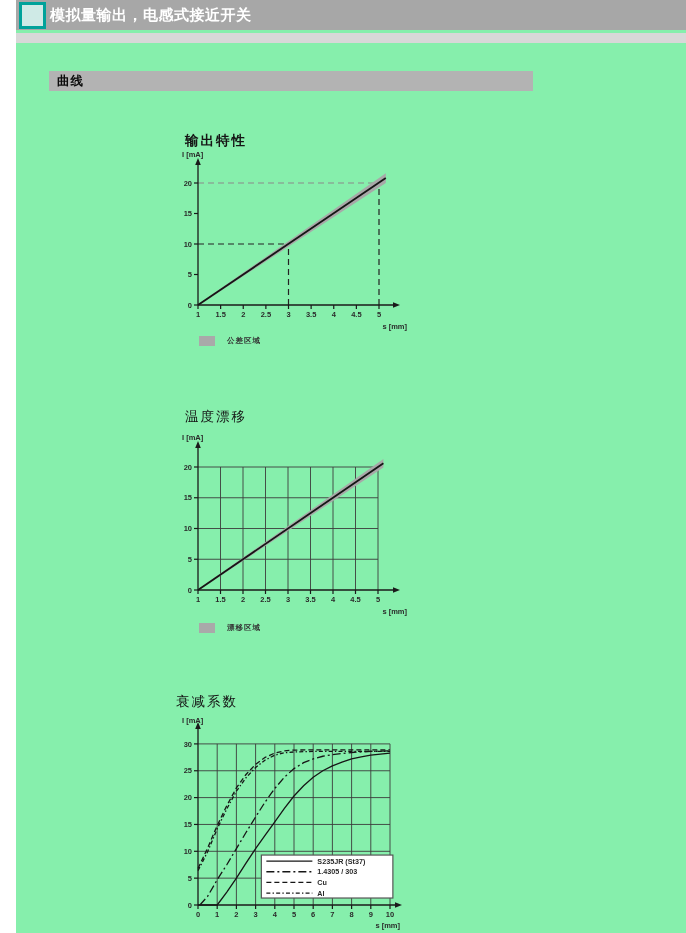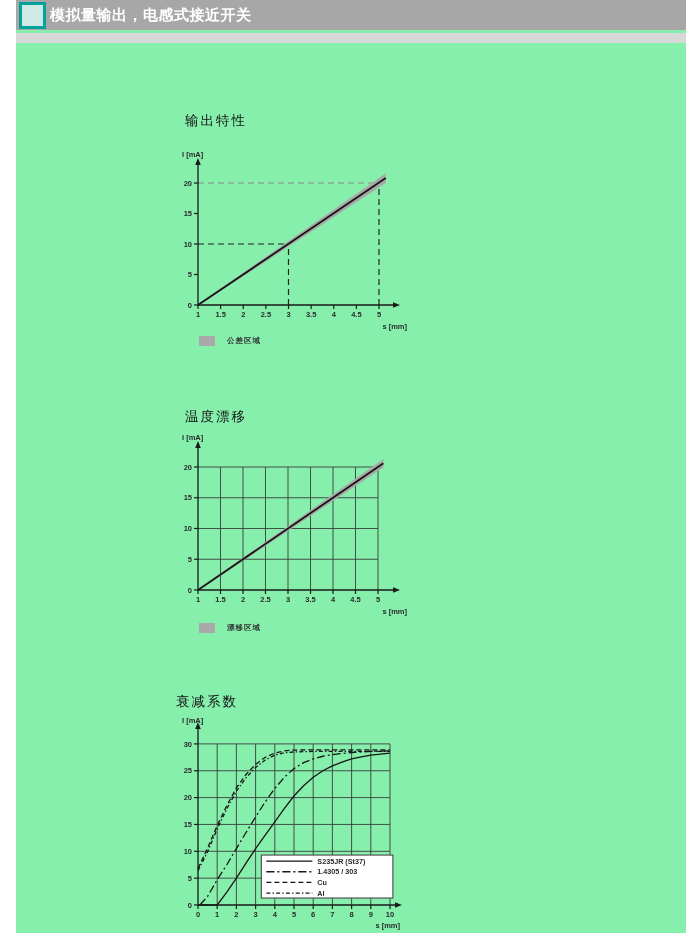--- a/index.html
+++ b/index.html
@@ -28,22 +28,25 @@
 <body>
 
 <div class="page">
 
   <header class="topbar">
     <span class="logo"></span>
     <span class="topbar-title">模拟量输出，电感式接近开关</span>
   </header>
   <div class="substrip"></div>
 
-
-  <div class="ctitle" style="left:169px;top:112px;">输出特性</div>
+  <div class="sectionbar">
+    <span>曲线</span>
+  </div>
+
+  <div class="ctitle" style="left:169px;top:132px;font-weight:bold;">输出特性</div>
   <div class="csvg" style="left:165px;top:143px;" id="chart0"><svg width="250" height="192" viewBox="0 0 250 192">
         <line x1="17" y1="40" x2="204.78750000000002" y2="40" stroke="#8a8a8a" stroke-width="1.2" stroke-dasharray="6,4"></line>
         <line x1="17" y1="101" x2="107.5" y2="101" stroke="#222222" stroke-width="1.2" stroke-dasharray="6,4"></line>
         <line x1="107.5" y1="162" x2="107.5" y2="101" stroke="#222222" stroke-width="1.2" stroke-dasharray="6,4"></line>
         <line x1="198" y1="162" x2="198" y2="40" stroke="#222222" stroke-width="1.2" stroke-dasharray="6,4"></line>
         <polygon points="17,162.732 204.78750000000002,40 204.78750000000002,30.24000000000001 17,161.268" fill="#a8a8a8"></polygon>
         <polyline points="17,162 204.78750000000002,35.120000000000005" fill="none" stroke="#161616" stroke-width="1.8" stroke-dasharray=""></polyline>
         <line x1="17" y1="22" x2="17" y2="162" stroke="#1a1a1a" stroke-width="1.3"></line>
         <polygon points="17,15 14.2,22 19.8,22" fill="#1a1a1a"></polygon>
         <line x1="17" y1="162" x2="212" y2="162" stroke="#1a1a1a" stroke-width="1.3"></line>

